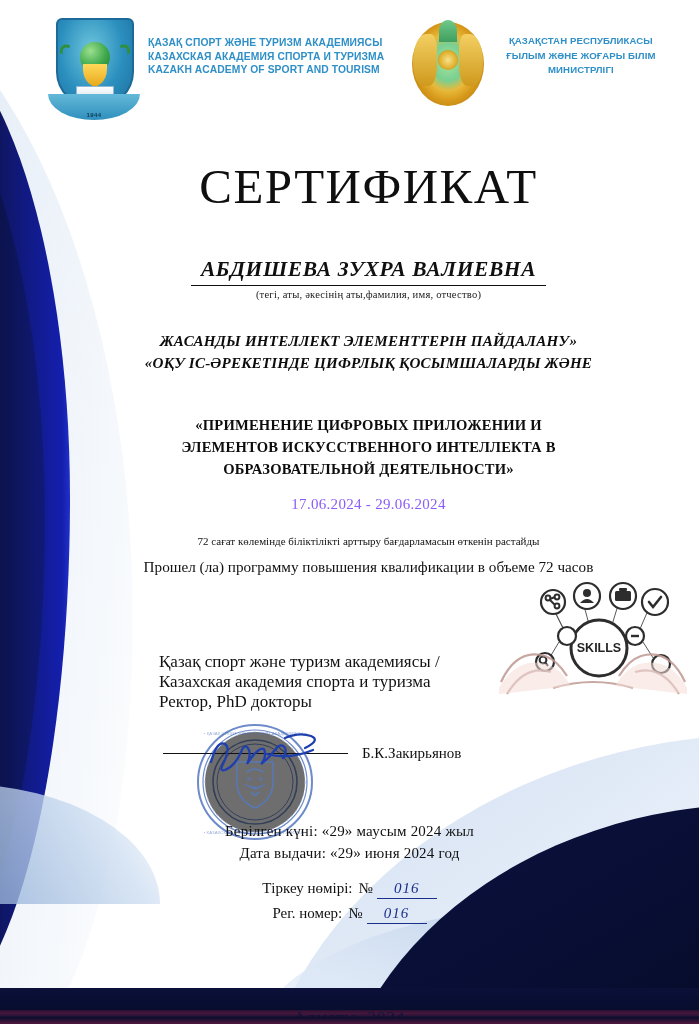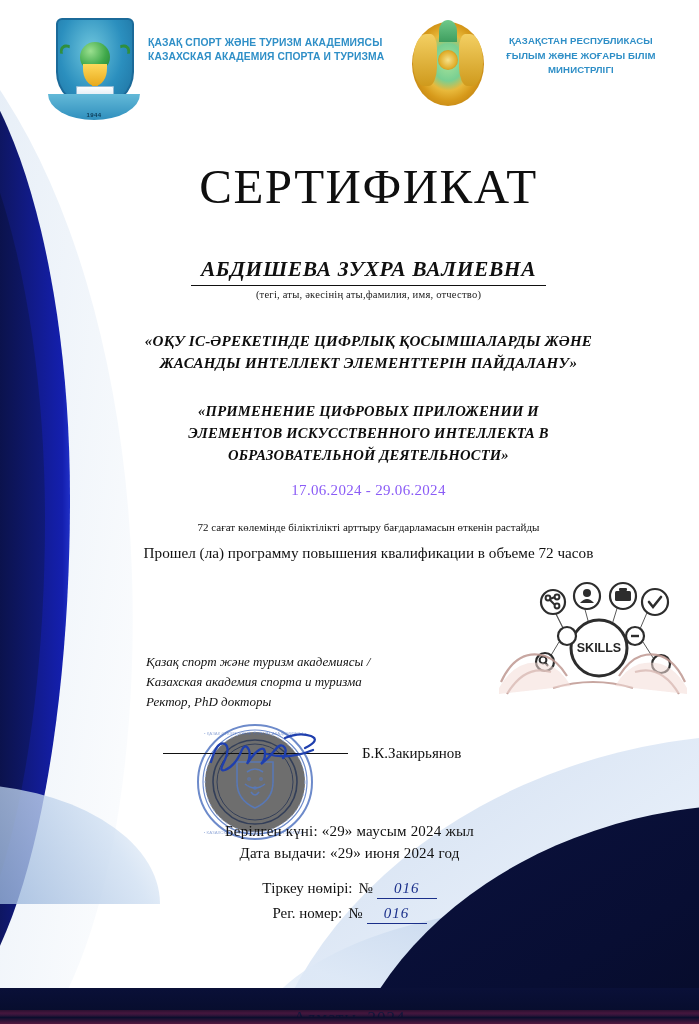--- a/index.html
+++ b/index.html
@@ -332,23 +332,22 @@
     font-style: italic;
     font-weight: bold;
     font-size: 15.1px;
     line-height: 22px;
     letter-spacing: .2px;
     color: #0d0d0d;
     text-align: center;
     padding: 0 4px;
   }
   .course-ru {
-    margin-top: 26px;
-    font-family: "Liberation Serif", serif;
-    font-style: italic;
+    margin-top: 40px;
+    font-family: "Liberation Serif", serif;
     font-weight: bold;
     font-size: 14.6px;
     line-height: 22px;
     letter-spacing: .2px;
     color: #0d0d0d;
     text-align: center;
     padding: 0 36px;
   }
   .date-range {
     margin-top: 16px;
@@ -378,29 +377,28 @@
     top: 578px;
     width: 196px;
     height: 120px;
     z-index: 4;
     opacity: .92;
   }
 
   
   .sig-block {
     position: absolute;
-    left: 146px;
+    left: 159px;
     top: 652px;
     z-index: 7;
     font-family: "Liberation Serif", serif;
-    font-size: 13px;
+    font-size: 17px;
     line-height: 20px;
     color: #121212;
     text-align: left;
-    font-style: italic;
   }
   .sig-line-row {
     position: absolute;
     left: 163px;
     top: 745px;
     width: 340px;
     z-index: 7;
     display: flex;
     align-items: center;
   }
@@ -538,20 +536,21 @@
         <div class="shield-book"></div>
       </div>
       <div class="shield-ribbon">
         <span class="shield-ribbon-year">1944</span>
       </div>
     </div>
 
     <div class="logo-academy-text">
       <div>ҚАЗАҚ СПОРТ ЖӘНЕ ТУРИЗМ АКАДЕМИЯСЫ</div>
       <div>КАЗАХСКАЯ АКАДЕМИЯ СПОРТА И ТУРИЗМА</div>
+      <div>KAZAKH ACADEMY OF SPORT AND TOURISM</div>
     </div>
 
     <div class="emblem-kz">
       <div class="emblem-disc"></div>
       <div class="emblem-wing-l"></div>
       <div class="emblem-wing-r"></div>
       <div class="emblem-top"></div>
       <div class="emblem-center"></div>
     </div>
 
@@ -565,22 +564,22 @@
   <div class="content">
 
     <div class="cert-title">СЕРТИФИКАТ</div>
 
     <div class="recipient-wrap">
       <div class="recipient-name">АБДИШЕВА ЗУХРА ВАЛИЕВНА</div>
       <div class="recipient-hint">(тегі, аты, әкесінің аты,фамилия, имя, отчество)</div>
     </div>
 
     <div class="course-kk">
+      <div>ЖАСАНДЫ  ИНТЕЛЛЕКТ ЭЛЕМЕНТТЕРІН  ПАЙДАЛАНУ»</div>
       <div>«ОҚУ ІС-ӘРЕКЕТІНДЕ  ЦИФРЛЫҚ ҚОСЫМШАЛАРДЫ  ЖӘНЕ</div>
-      <div>ЖАСАНДЫ  ИНТЕЛЛЕКТ ЭЛЕМЕНТТЕРІН  ПАЙДАЛАНУ»</div>
     </div>
 
     <div class="course-ru">
       <div>«ПРИМЕНЕНИЕ  ЦИФРОВЫХ  ПРИЛОЖЕНИИ  И</div>
       <div>ЭЛЕМЕНТОВ  ИСКУССТВЕННОГО  ИНТЕЛЛЕКТА  В</div>
       <div>ОБРАЗОВАТЕЛЬНОЙ  ДЕЯТЕЛЬНОСТИ»</div>
     </div>
 
     <div class="date-range">17.06.2024  - 29.06.2024</div>
 

